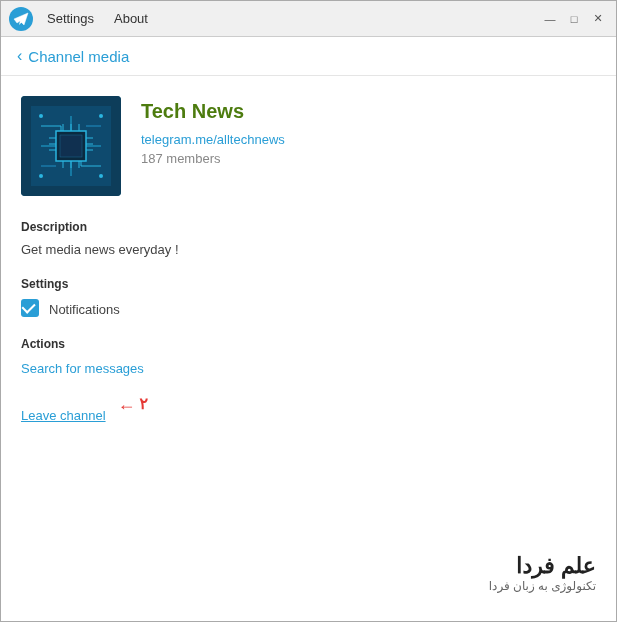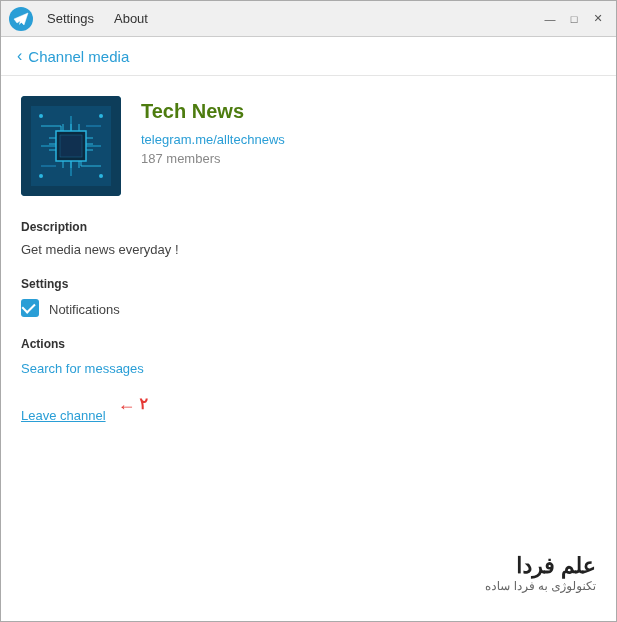--- a/index.html
+++ b/index.html
@@ -326,14 +326,14 @@
         <span class="red-arrow">←</span>
         <span class="annotation-num">٢</span>
       </div>
     </div>
   </div>
 
 </div>
 
 <div class="watermark">
   <div class="watermark-fa">علم فردا</div>
-  <div class="watermark-sub">تکنولوژی به فردا ساده</div>
+  <div class="watermark-sub">تکنولوژی به زبان فردا</div>
 </div>
 
 </body></html>

